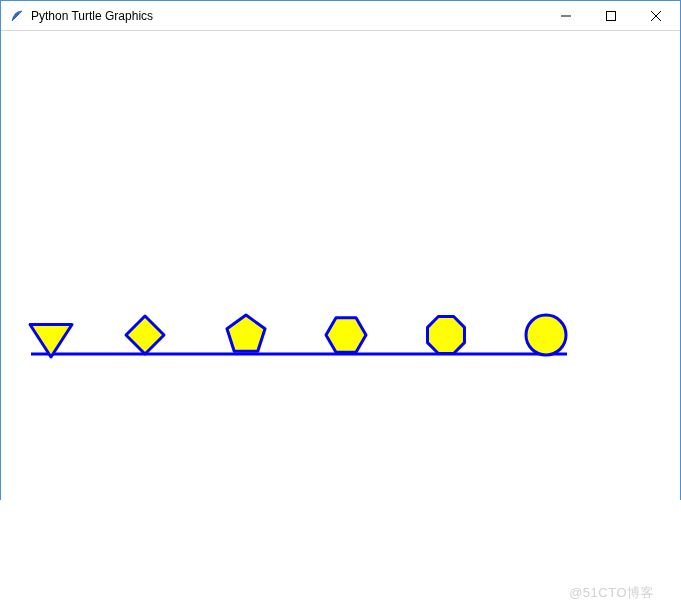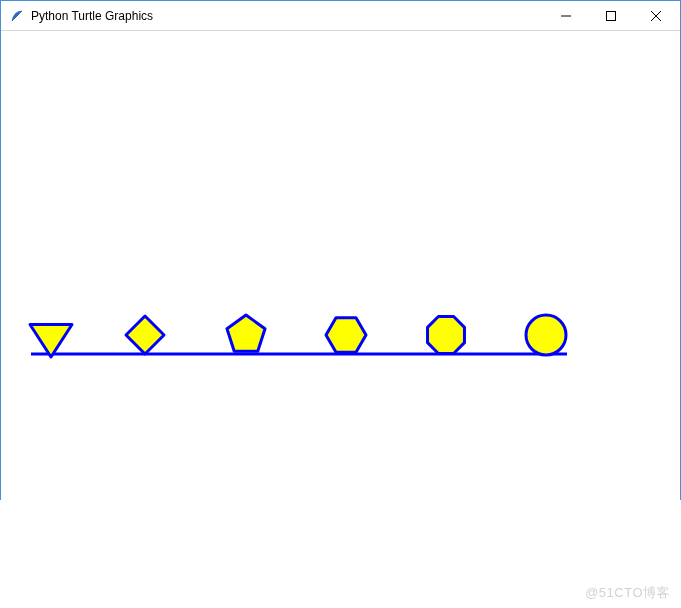--- a/index.html
+++ b/index.html
@@ -60,21 +60,21 @@
       background: #fff;
     }
     .canvas {
       width: 100%;
       height: 100%;
       background: #fff;
       position: relative;
     }
     .watermark {
       position: absolute;
-      right: 8px;
+      right: 24px;
       bottom: 6px;
       color: #d2d2d2;
       font-size: 13px;
       letter-spacing: 0.5px;
       pointer-events: none;
     }
   </style>
 </head>
 <body>
 

